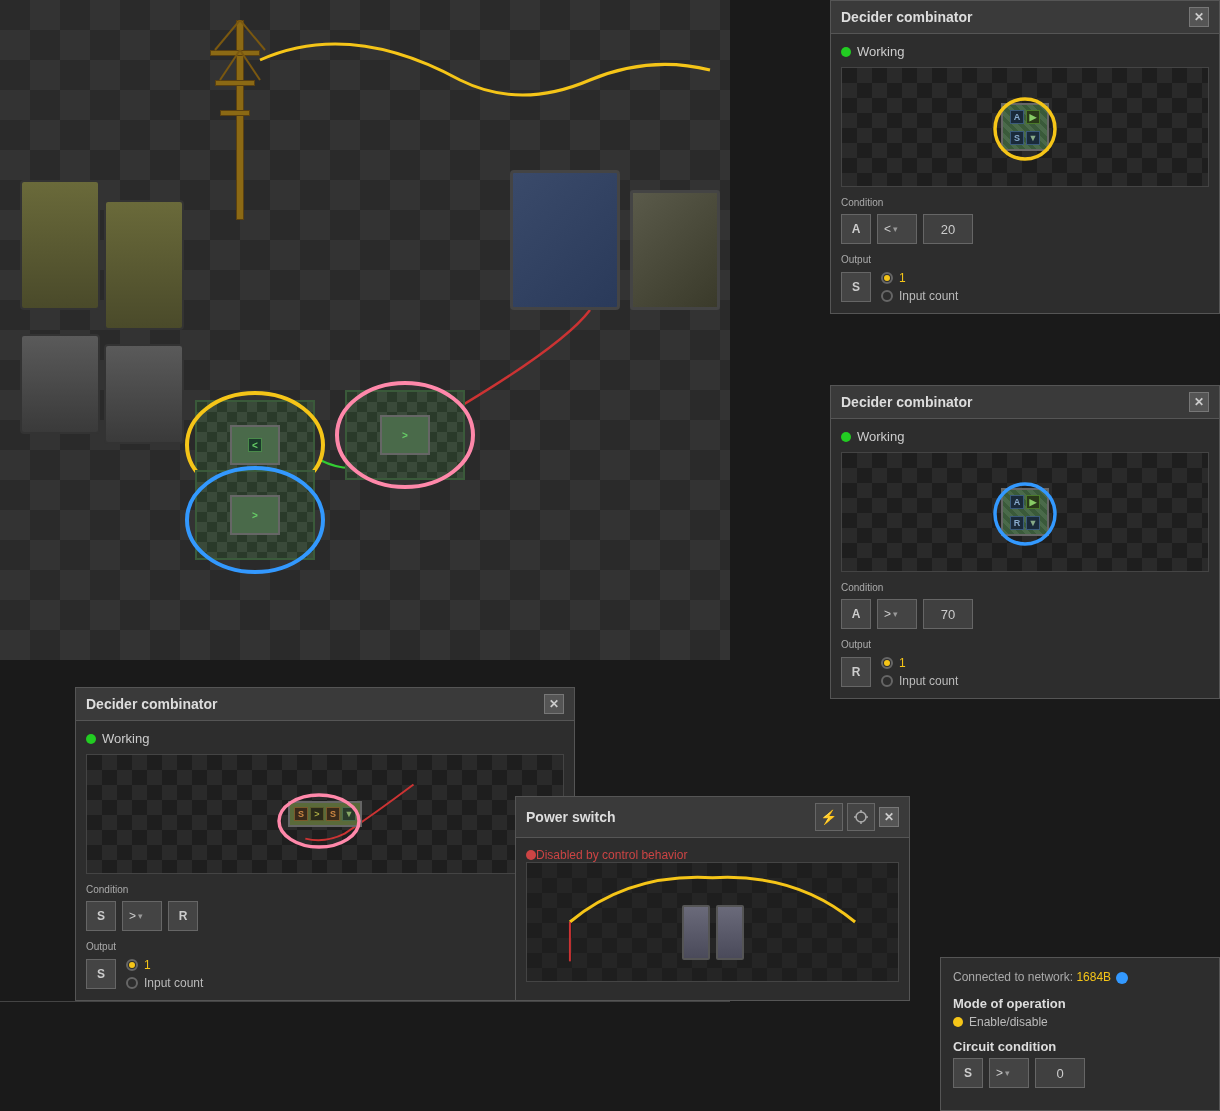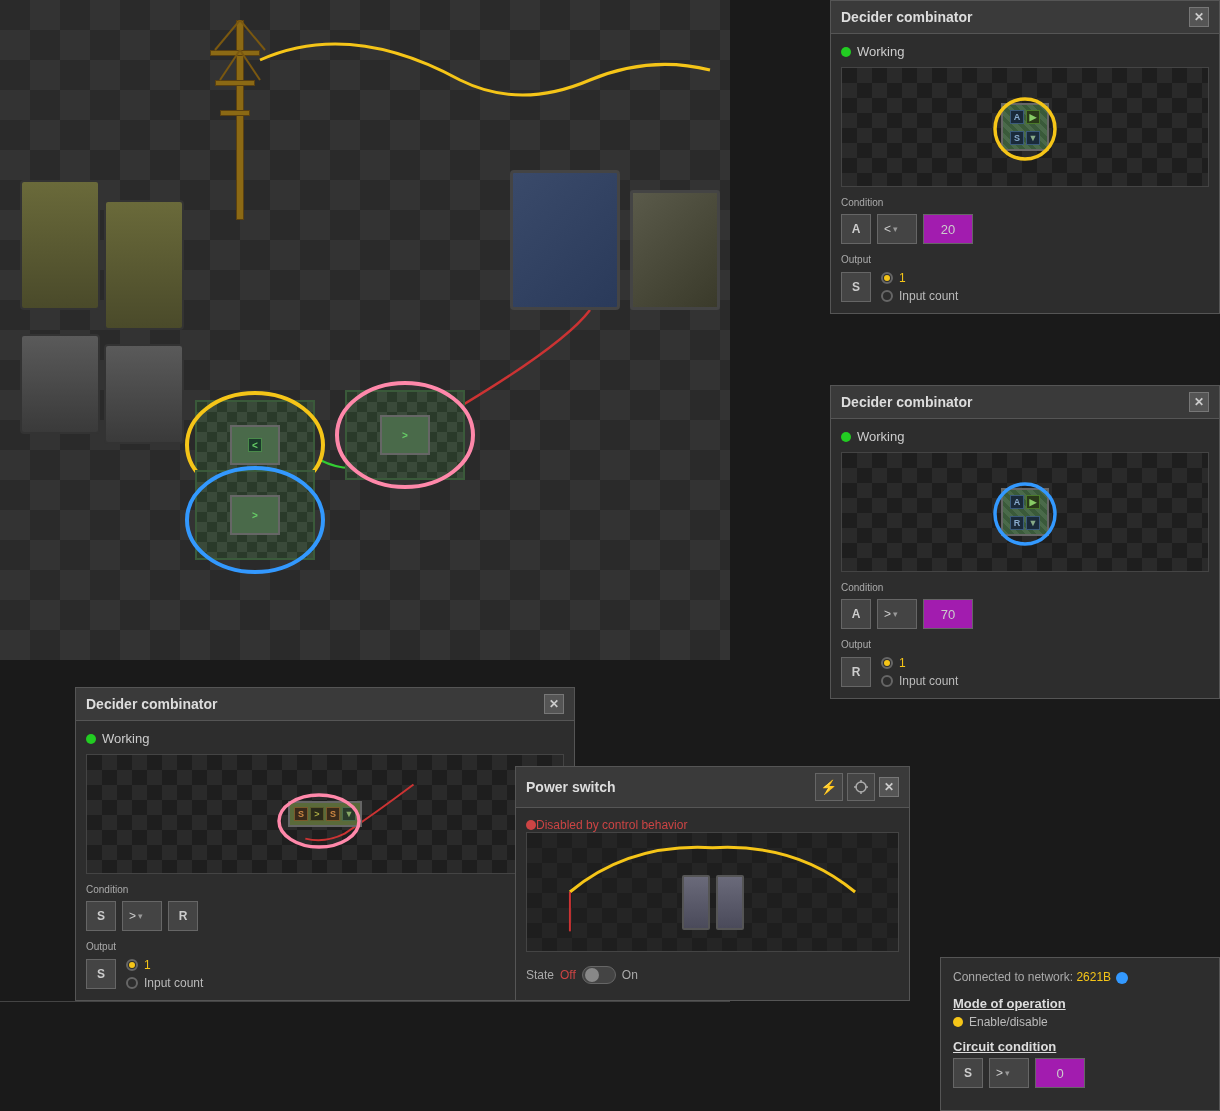--- a/index.html
+++ b/index.html
@@ -144,21 +144,21 @@
     }
 
     .chevron {
       font-size: 9px;
       color: #999;
     }
 
     .value-input {
       width: 50px;
       height: 30px;
-      background: #a21caf;
+      background: #404040;
       border: 1px solid #666;
       color: #ccc;
       text-align: center;
       font-size: 13px;
       padding: 0 4px;
     }
 
     .output-row {
       display: flex;
       align-items: center;
@@ -293,21 +293,20 @@
       display: inline-block;
       margin-left: 2px;
       vertical-align: middle;
     }
 
     .mode-label {
       font-size: 13px;
       font-weight: bold;
       color: #ddd;
       margin-bottom: 4px;
-      text-decoration: underline;
     }
 
     .mode-value-row {
       display: flex;
       align-items: center;
       gap: 6px;
       margin-bottom: 10px;
       font-size: 12px;
       color: #bbb;
     }
@@ -672,37 +671,29 @@
         <path d="M 40 60 Q 100 10 185 15 Q 270 10 330 60" stroke="#f5c518" stroke-width="3" fill="none"></path>
         <line x1="40" y1="60" x2="40" y2="100" stroke="#cc3333" stroke-width="2"></line>
       </svg>
 
       <div style="position:relative;z-index:1;display:flex;gap:6px;margin-top:20px;">
         <div style="width:28px;height:55px;background:linear-gradient(to bottom,#6a6a7a,#4a4a5a);border:2px solid #555;border-radius:2px;"></div>
         <div style="width:28px;height:55px;background:linear-gradient(to bottom,#6a6a7a,#4a4a5a);border:2px solid #555;border-radius:2px;"></div>
       </div>
     </div>
 
-    <div class="ps-state-row">
-      <span>State</span>
-      <span style="color:#cc4444;">Off</span>
-      <div class="toggle-switch">
-        <div class="toggle-knob"></div>
-      </div>
-      <span>On</span>
-    </div>
   </div>
 </div>
 
 <div class="panel panel-circuit">
   <div class="panel-content" style="padding:12px;">
 
     <div style="margin-bottom:12px;font-size:12px;color:#aaa;">
       <span>Connected to network:</span>
-      <span class="network-id">2621B</span>
+      <span class="network-id">1684B</span>
       <span class="info-dot-blue"></span>
     </div>
 
     <div class="mode-label">Mode of operation</div>
     <div class="mode-value-row">
       <div class="mode-dot"></div>
       <span>Enable/disable</span>
     </div>
 
     <div class="mode-label">Circuit condition</div>

